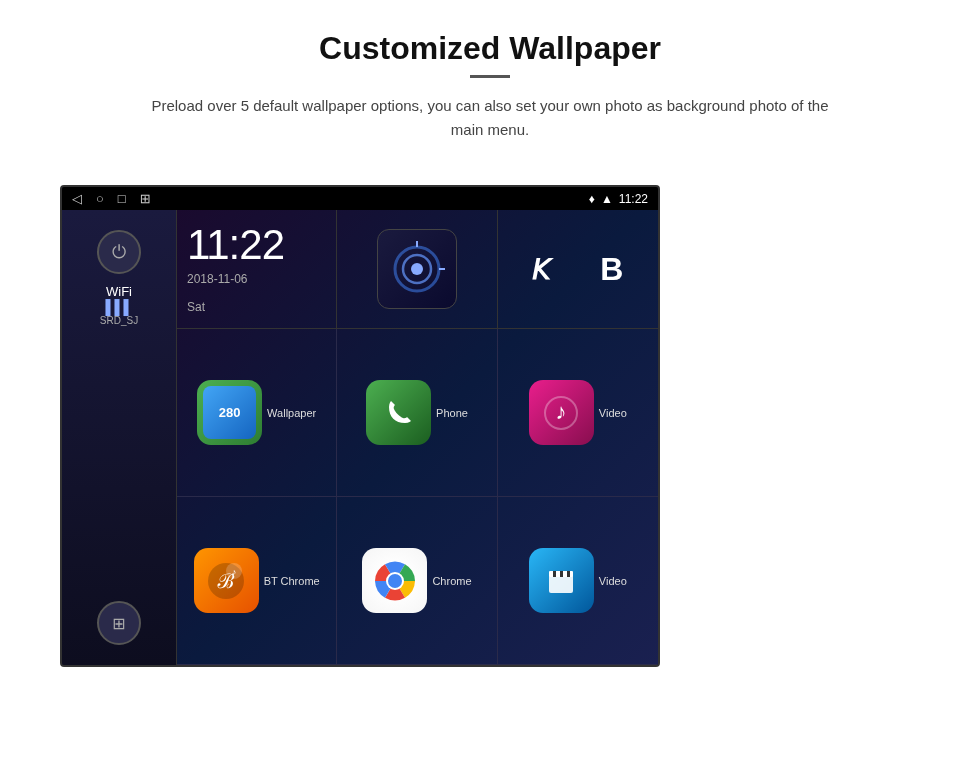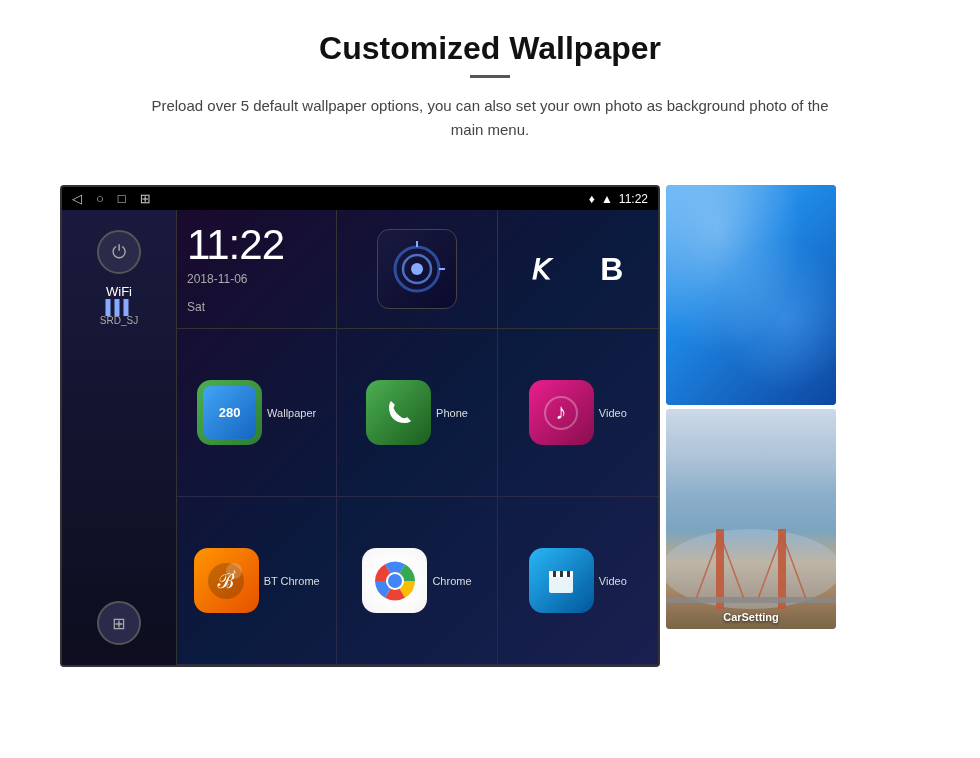--- a/index.html
+++ b/index.html
@@ -545,42 +545,14 @@
               </svg>
             </div>
             <span class="app-label">Video</span>
           </div>
 
         </div>
       </div>
     </div>
   </div>
 
-  <div class="wallpaper-panel">
-
-    <div class="wallpaper-thumb ice">
-      <div class="ice-texture"></div>
-    </div>
-
-    <div class="wallpaper-thumb bridge" style="position:relative;">
-      <div class="bridge-texture"></div>
-
-      <svg style="position:absolute;bottom:0;left:0;right:0;" width="170" height="120" viewBox="0 0 170 120">
-
-        <ellipse cx="85" cy="60" rx="90" ry="40" fill="rgba(180,200,220,0.4)"></ellipse>
-
-        <rect x="50" y="20" width="8" height="80" fill="#c0593a" opacity="0.9"></rect>
-
-        <rect x="112" y="20" width="8" height="80" fill="#c0593a" opacity="0.9"></rect>
-
-        <line x1="54" y1="25" x2="30" y2="90" stroke="#c0593a" stroke-width="1.5" opacity="0.8"></line>
-        <line x1="54" y1="25" x2="78" y2="90" stroke="#c0593a" stroke-width="1.5" opacity="0.8"></line>
-        <line x1="116" y1="25" x2="92" y2="90" stroke="#c0593a" stroke-width="1.5" opacity="0.8"></line>
-        <line x1="116" y1="25" x2="140" y2="90" stroke="#c0593a" stroke-width="1.5" opacity="0.8"></line>
-
-        <rect x="0" y="88" width="170" height="6" fill="#888" opacity="0.8"></rect>
-      </svg>
-      <div class="wallpaper-label">CarSetting</div>
-    </div>
-
-  </div>
 
 </div>
 
 </body></html>

